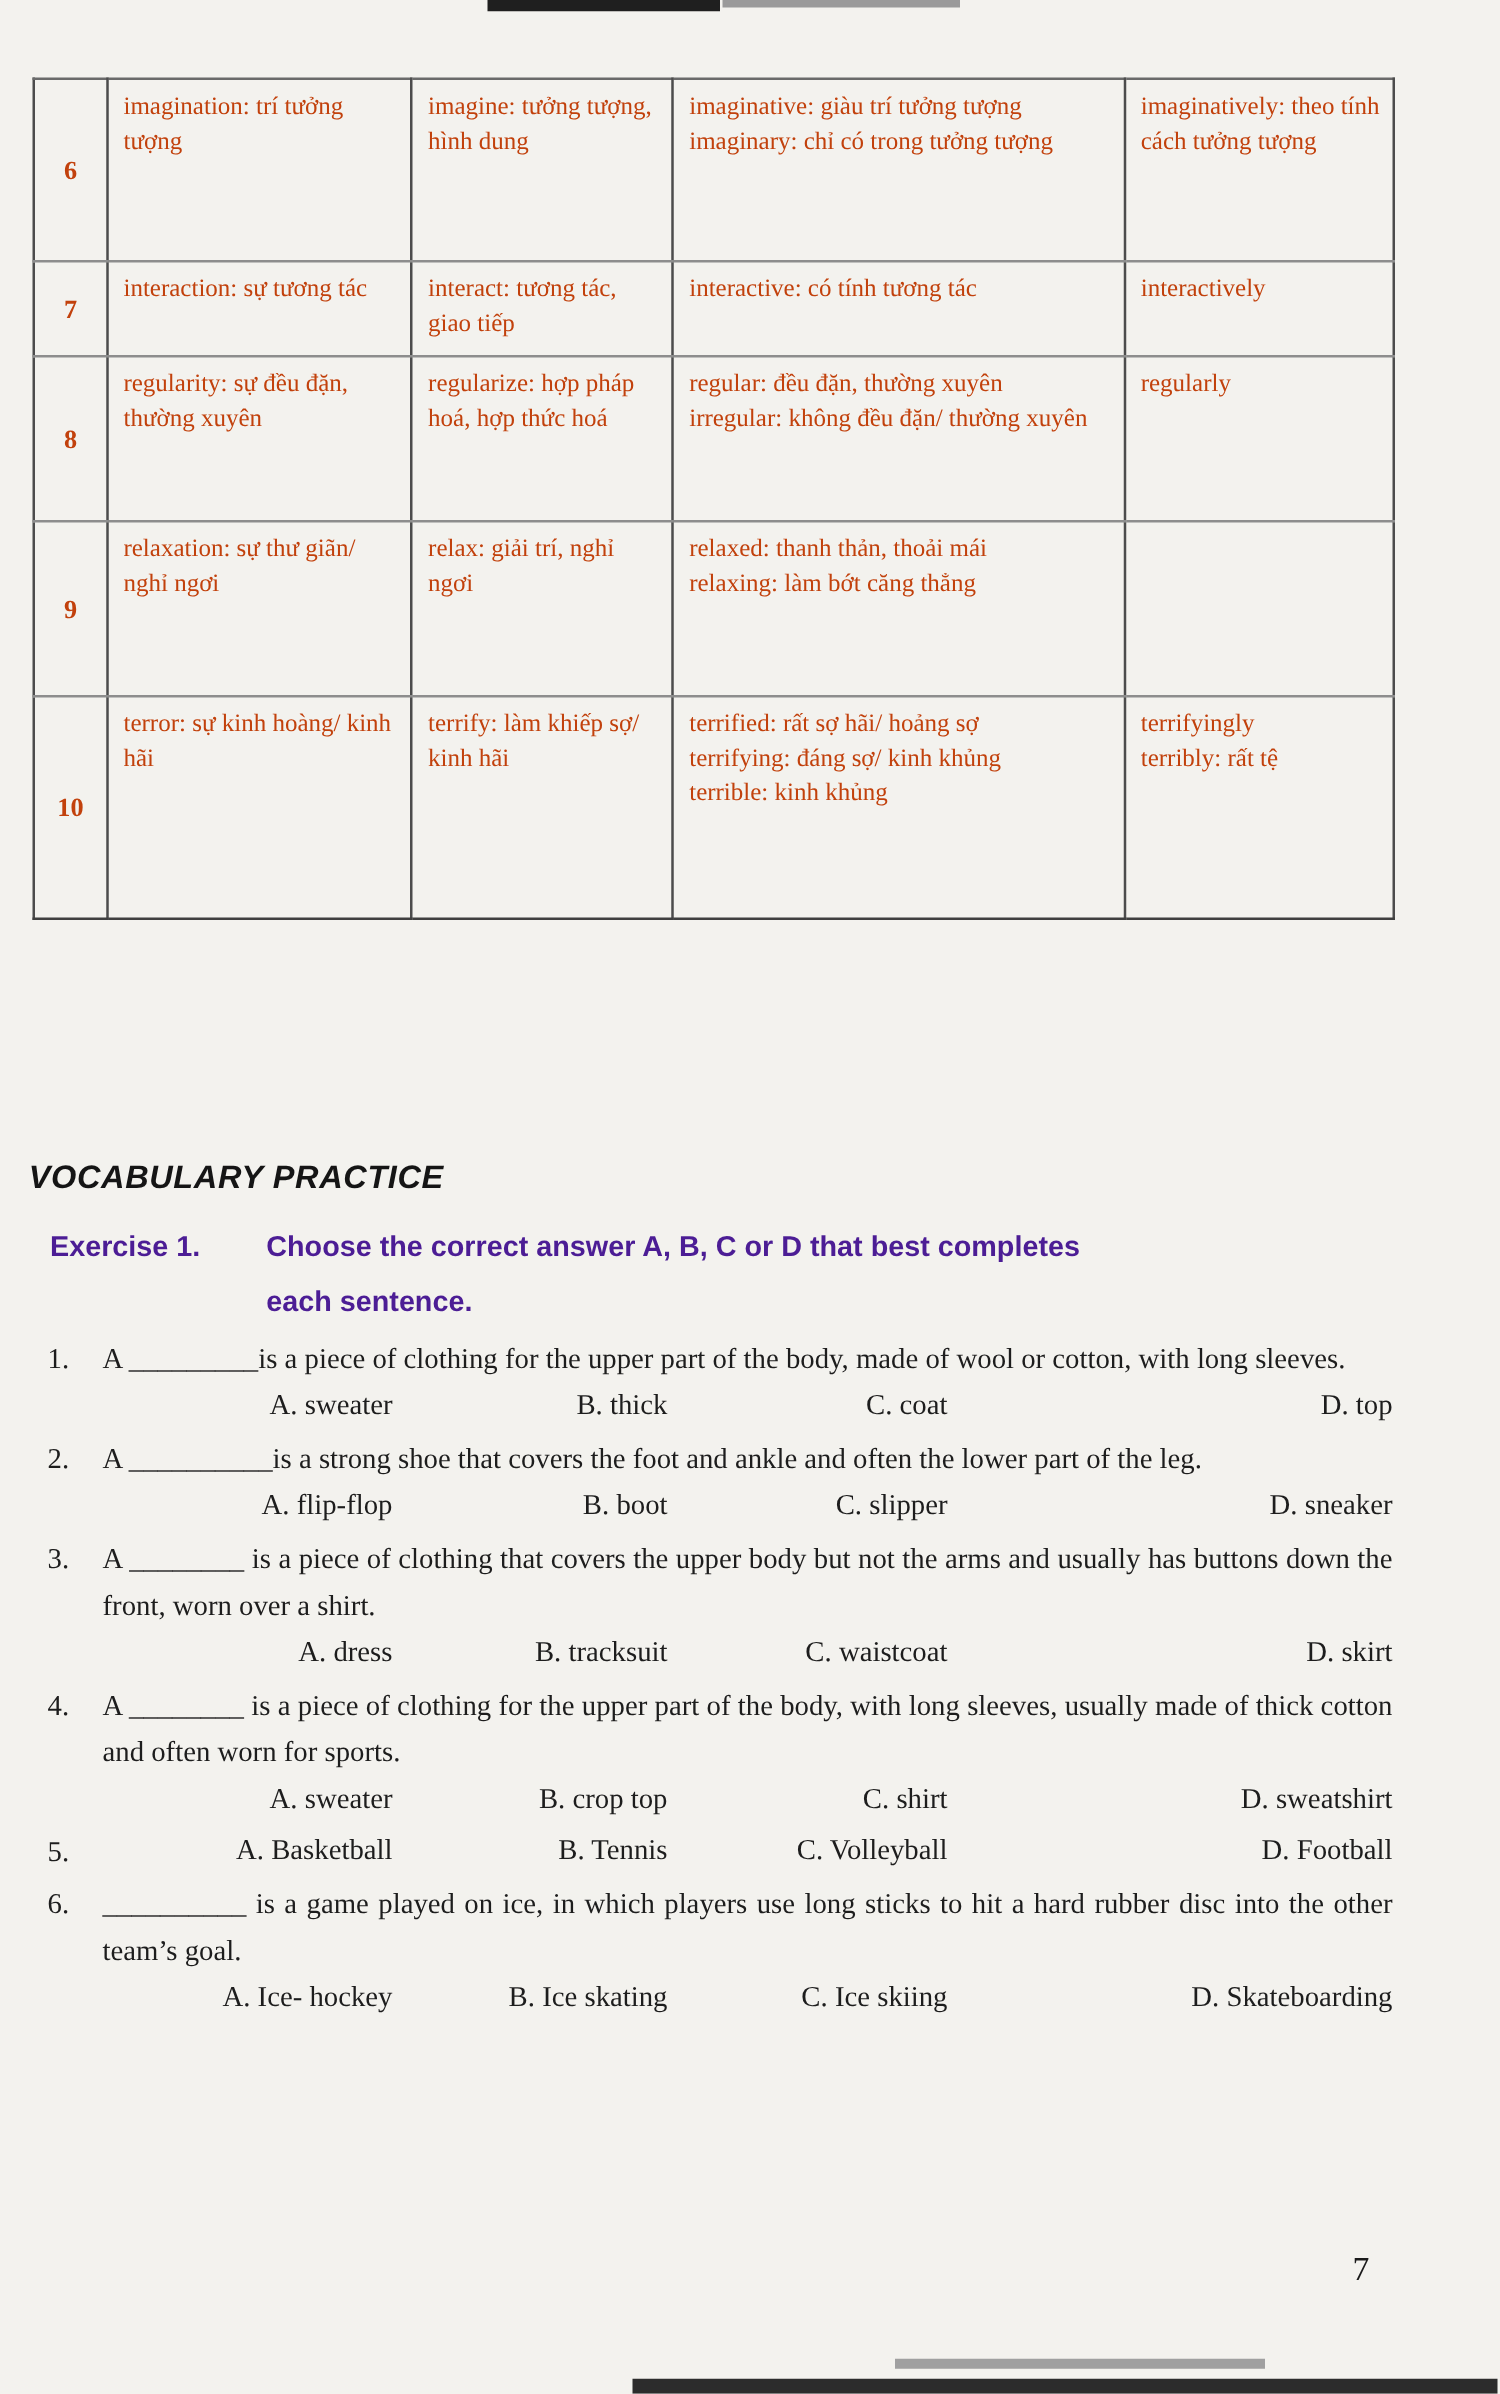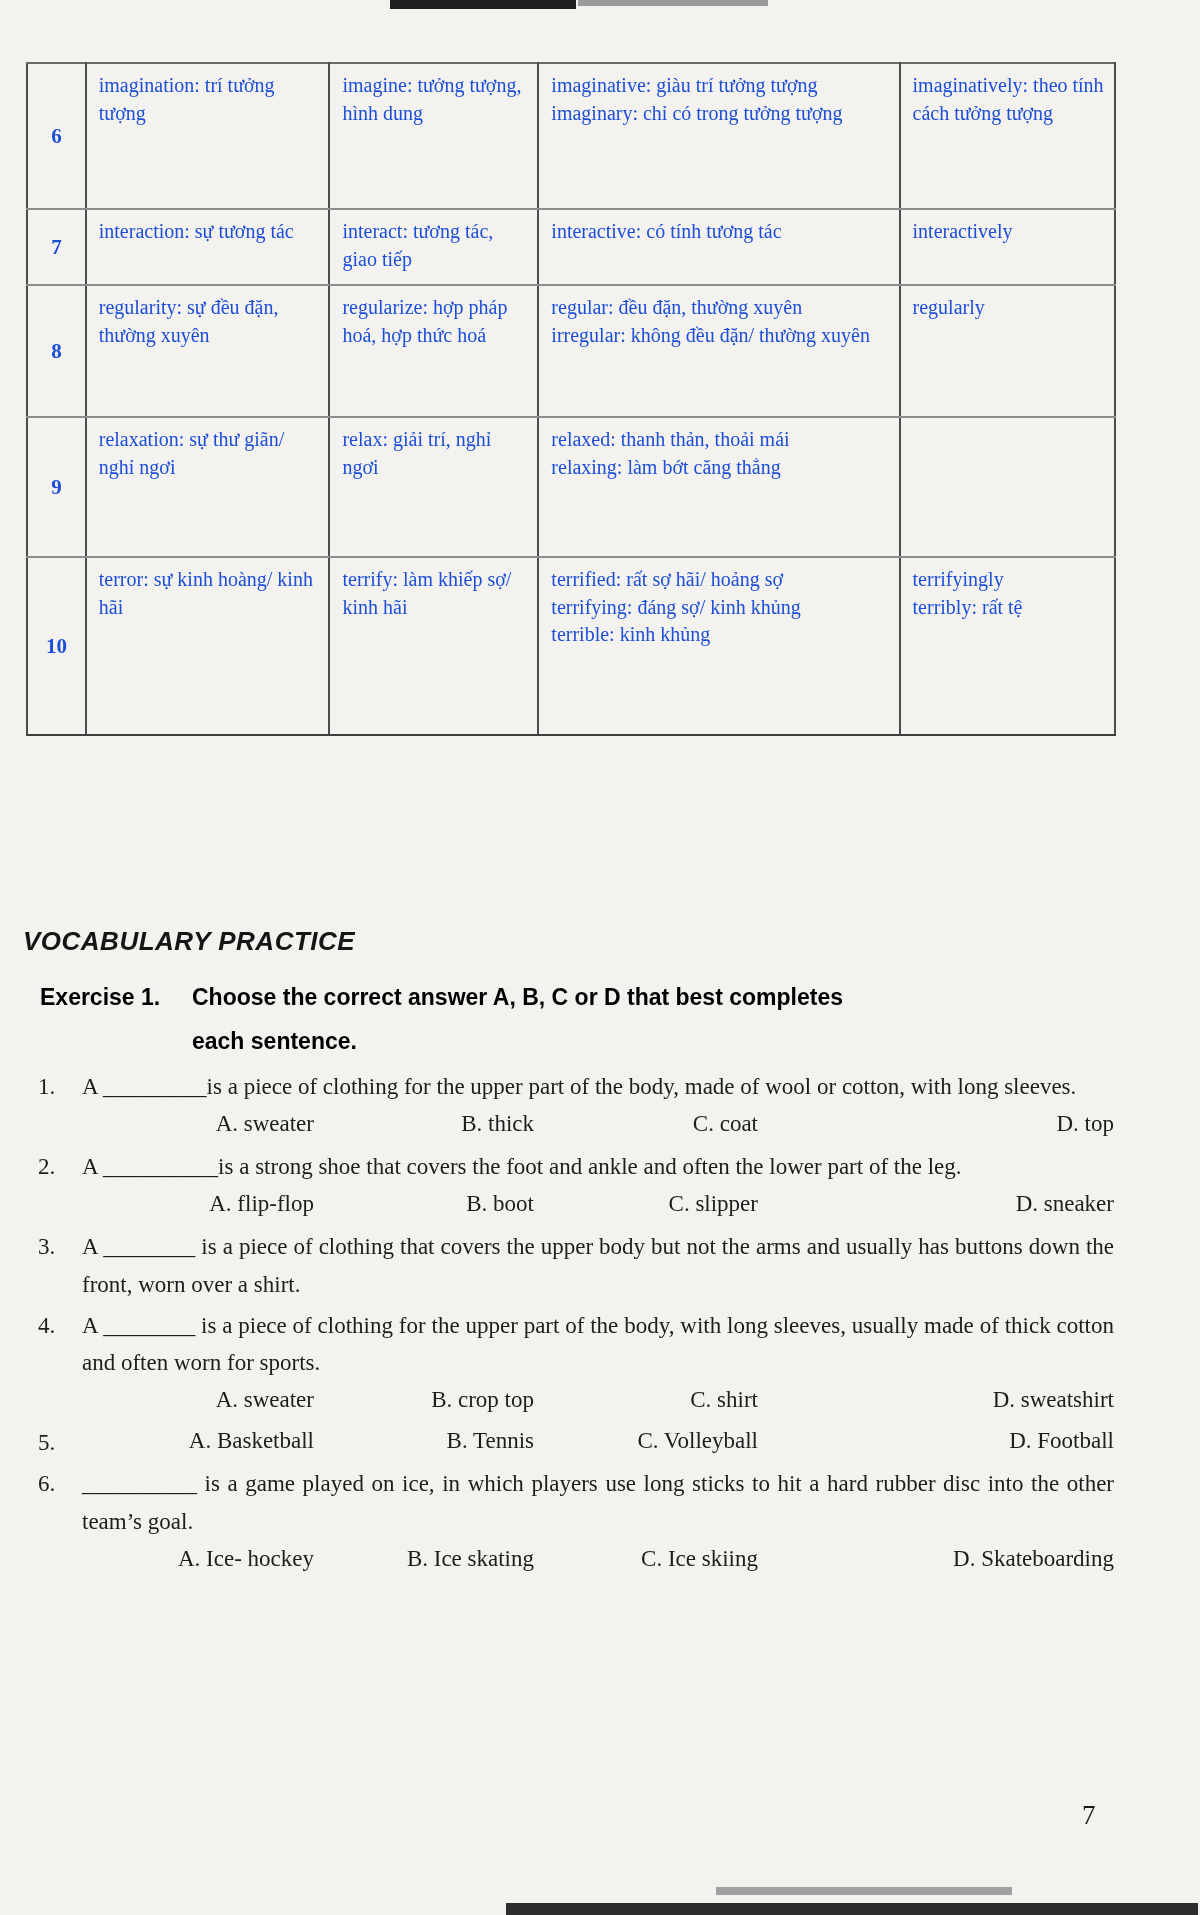--- a/index.html
+++ b/index.html
@@ -28,21 +28,21 @@
   table.vocab td {
     border-left: 2px solid #4c4c4c;
     border-right: 2px solid #4c4c4c;
     border-top: 2px solid #8d8d8d;
     border-bottom: 2px solid #8d8d8d;
     vertical-align: top;
     padding: 8px 10px 8px 12px;
     font-size: 20px;
     line-height: 1.38;
     white-space: pre-line;
-    color: #1d4ed8;
+    color: #c2410c;
     font-family: Liberation Serif, serif;
   }
   table.vocab tr:first-child td { border-top: 2px solid #6a6a6a; }
   table.vocab tr:last-child td { border-bottom: 2.5px solid #3f3f3f; }
   table.vocab td.num {
     text-align: center;
     vertical-align: middle;
     font-weight: bold;
     font-size: 21px;
     padding: 4px 2px;
@@ -63,21 +63,22 @@
   }
   .exercise-head {
     position: absolute; left: 40px; top: 976px;
     width: 1080px;
     display: grid;
     grid-template-columns: 152px 1fr;
     font-family: "Liberation Sans", sans-serif;
     font-weight: bold;
     font-size: 23px;
     line-height: 1.9;
-    color: #000000;
+    color: #4c1d95;
+    gap: 21px;
   }
   .exercise-head .instr { white-space: pre-line; }
 
   .questions {
     position: absolute; left: 38px; top: 1068px;
     width: 1076px;
     font-size: 23px;
     color: #1d1d1d;
   }
   .question { position: relative; margin-bottom: 4px; }
@@ -193,20 +194,26 @@
       <span>A. flip-flop</span>
       <span>B. boot</span>
       <span>C. slipper</span>
       <span>D. sneaker</span>
     </div>
   </div>
 
   <div class="question">
     <span class="q-num">3.</span>
     <div class="q-text">A ________ is a piece of clothing that covers the upper body but not the arms and usually has buttons down the front, worn over a shirt.</div>
+    <div class="options">
+      <span>A. dress</span>
+      <span>B. tracksuit</span>
+      <span>C. waistcoat</span>
+      <span>D. skirt</span>
+    </div>
   </div>
 
   <div class="question">
     <span class="q-num">4.</span>
     <div class="q-text">A ________ is a piece of clothing for the upper part of the body, with long sleeves, usually made of thick cotton and often worn for sports.</div>
     <div class="options">
       <span>A. sweater</span>
       <span>B. crop top</span>
       <span>C. shirt</span>
       <span>D. sweatshirt</span>

